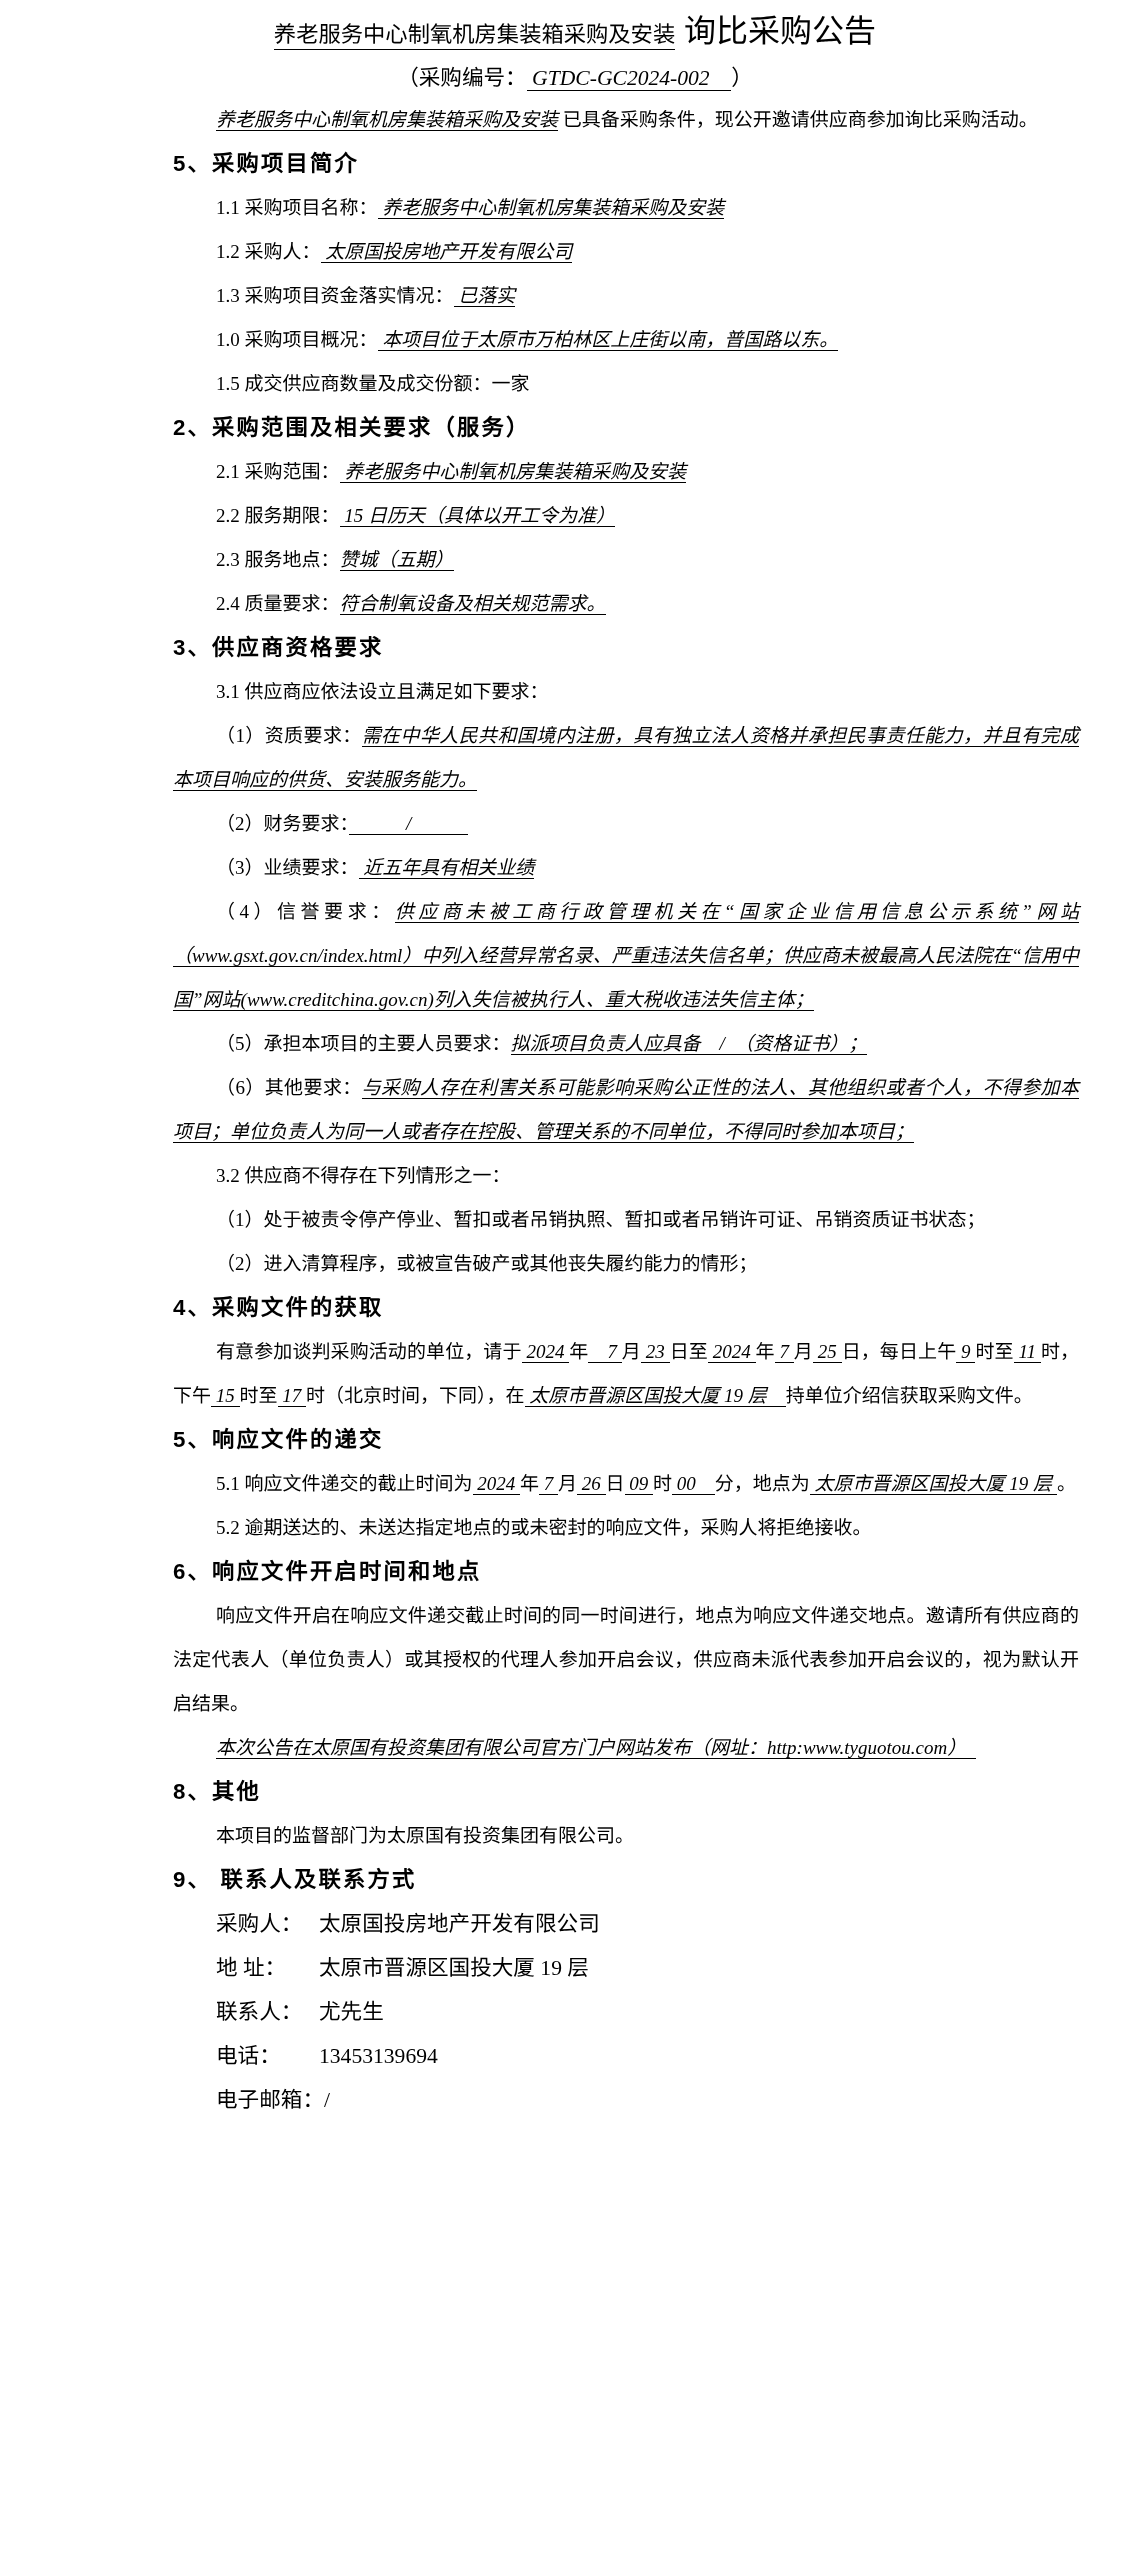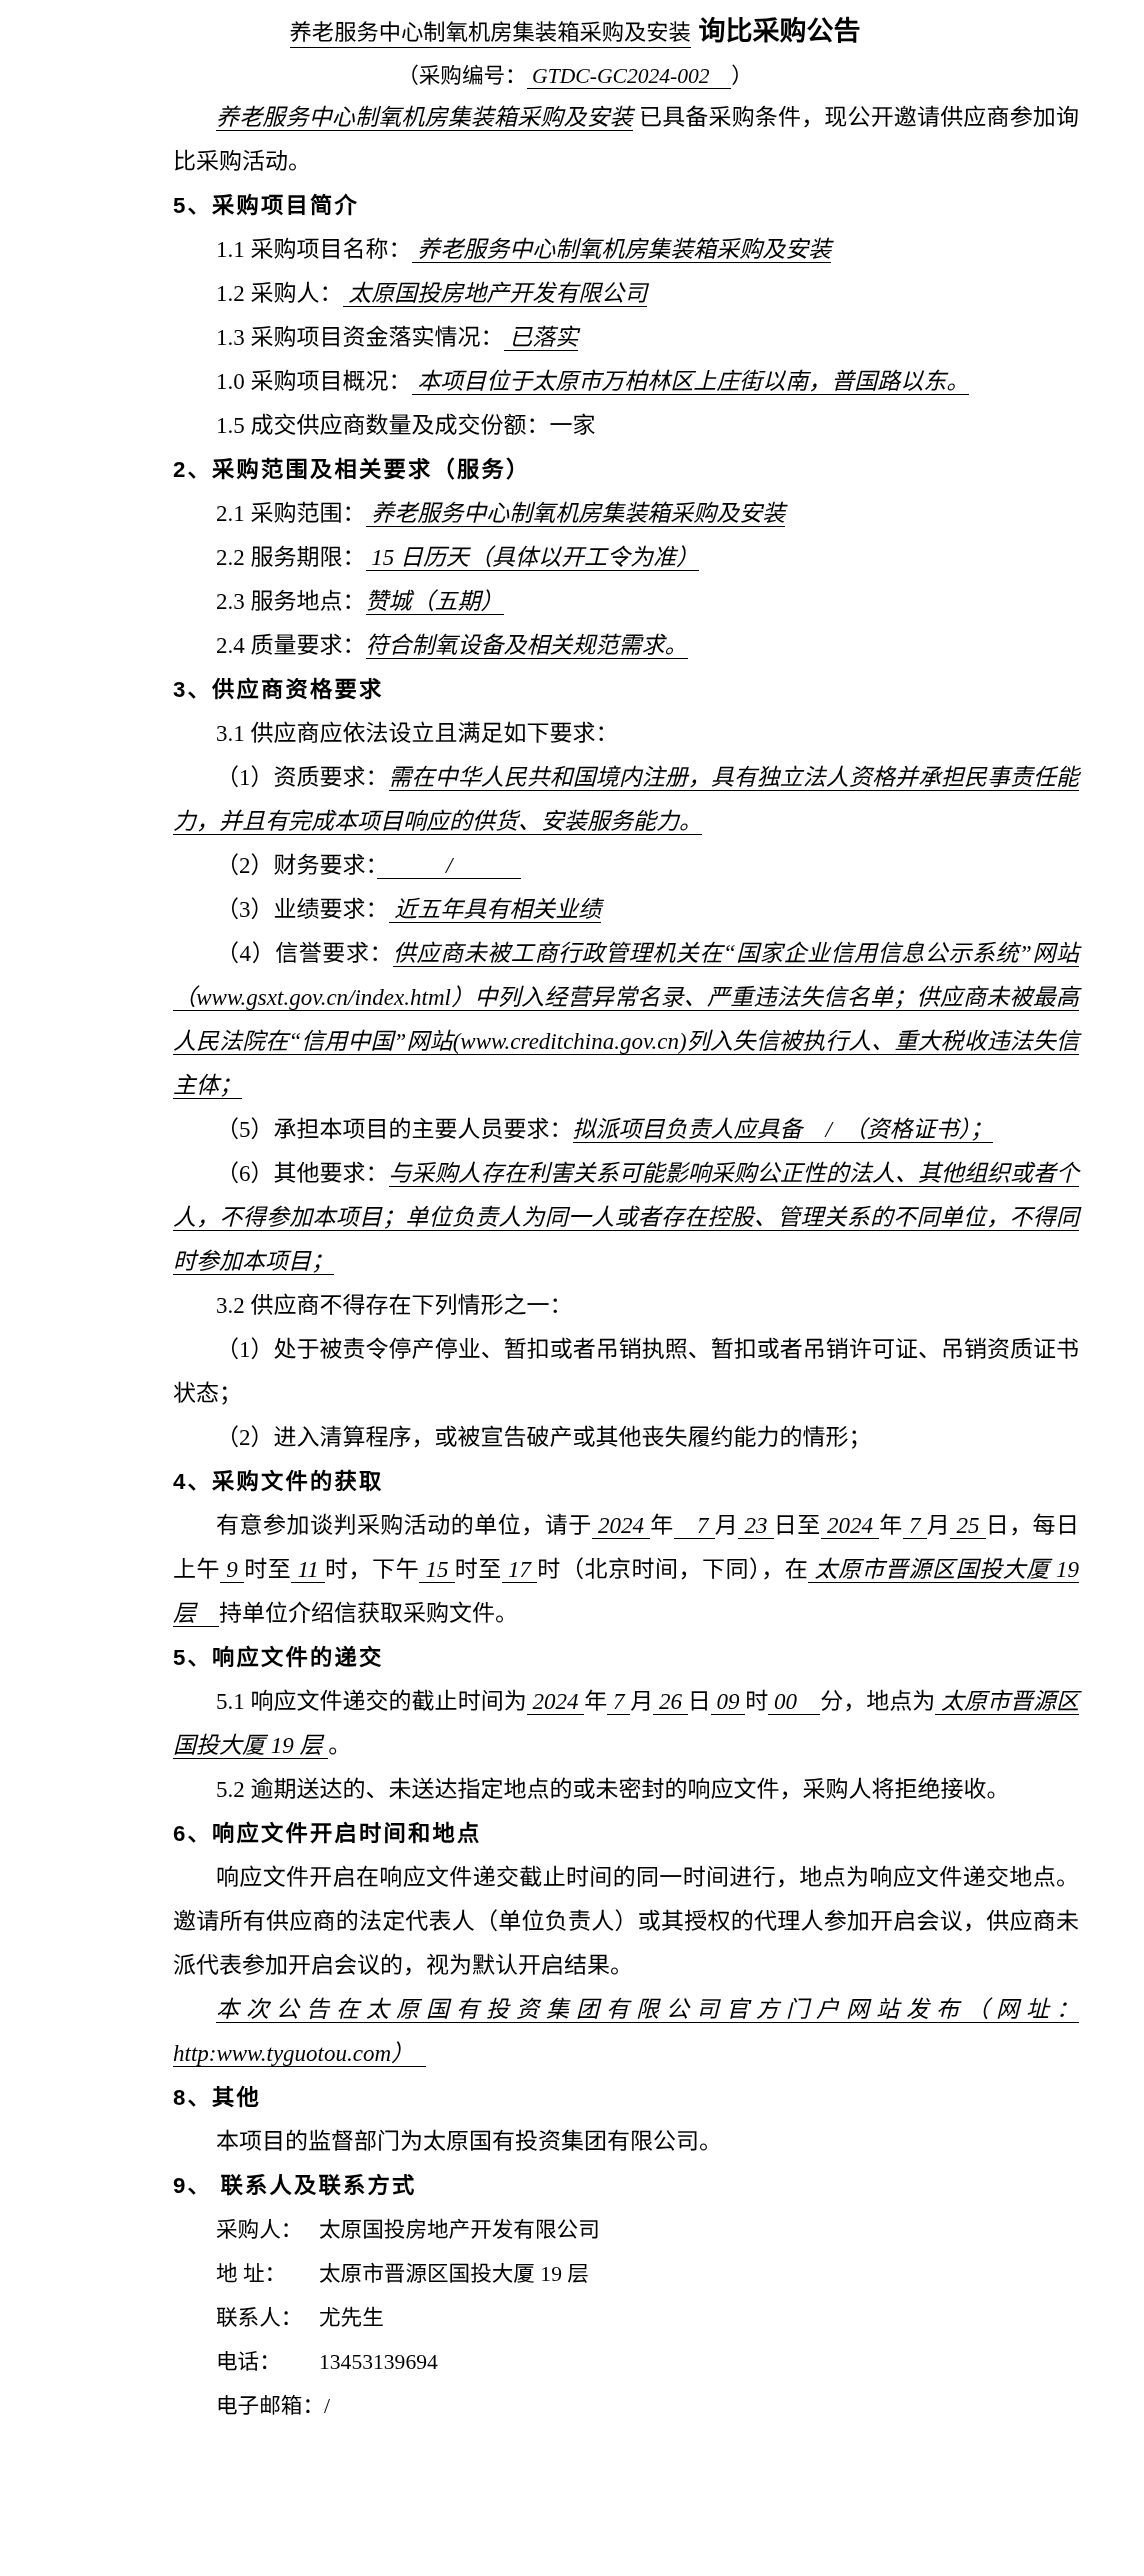--- a/index.html
+++ b/index.html
@@ -9,32 +9,32 @@
     font-family:"Liberation Serif","DejaVu Serif",serif;
   }
   .page{padding:10px 65px 0 173px;}
   .center{text-align:center;position:relative;left:-51px;white-space:nowrap;}
   .title-line{line-height:42px;}
   .title-u{
     font-size:22.3px;font-weight:400;
     border-bottom:1.4px solid #000;padding-bottom:2.2px;
   }
   .title-b{
-    font-size:27px;font-weight:bold;
+    font-size:32px;font-weight:normal;
     font-family:"Liberation Sans","DejaVu Sans",sans-serif;
   }
   .subtitle{font-size:21.6px;line-height:39px;}
   .u{border-bottom:1.4px solid #000;font-style:italic;}
   .h{
     font-size:22.3px;font-weight:bold;letter-spacing:2.2px;
     font-family:"Liberation Sans","DejaVu Sans",sans-serif;
     line-height:44px;
   }
   .p{
-    font-size:23px;line-height:44px;
+    font-size:19px;line-height:44px;
     text-indent:43px;text-align:justify;
   }
   .kv{
     font-size:21.6px;line-height:44px;
     padding-left:43px;
   }
   .kv .label{display:inline-block;min-width:103px;}
 </style>
 </head>
 <body>

